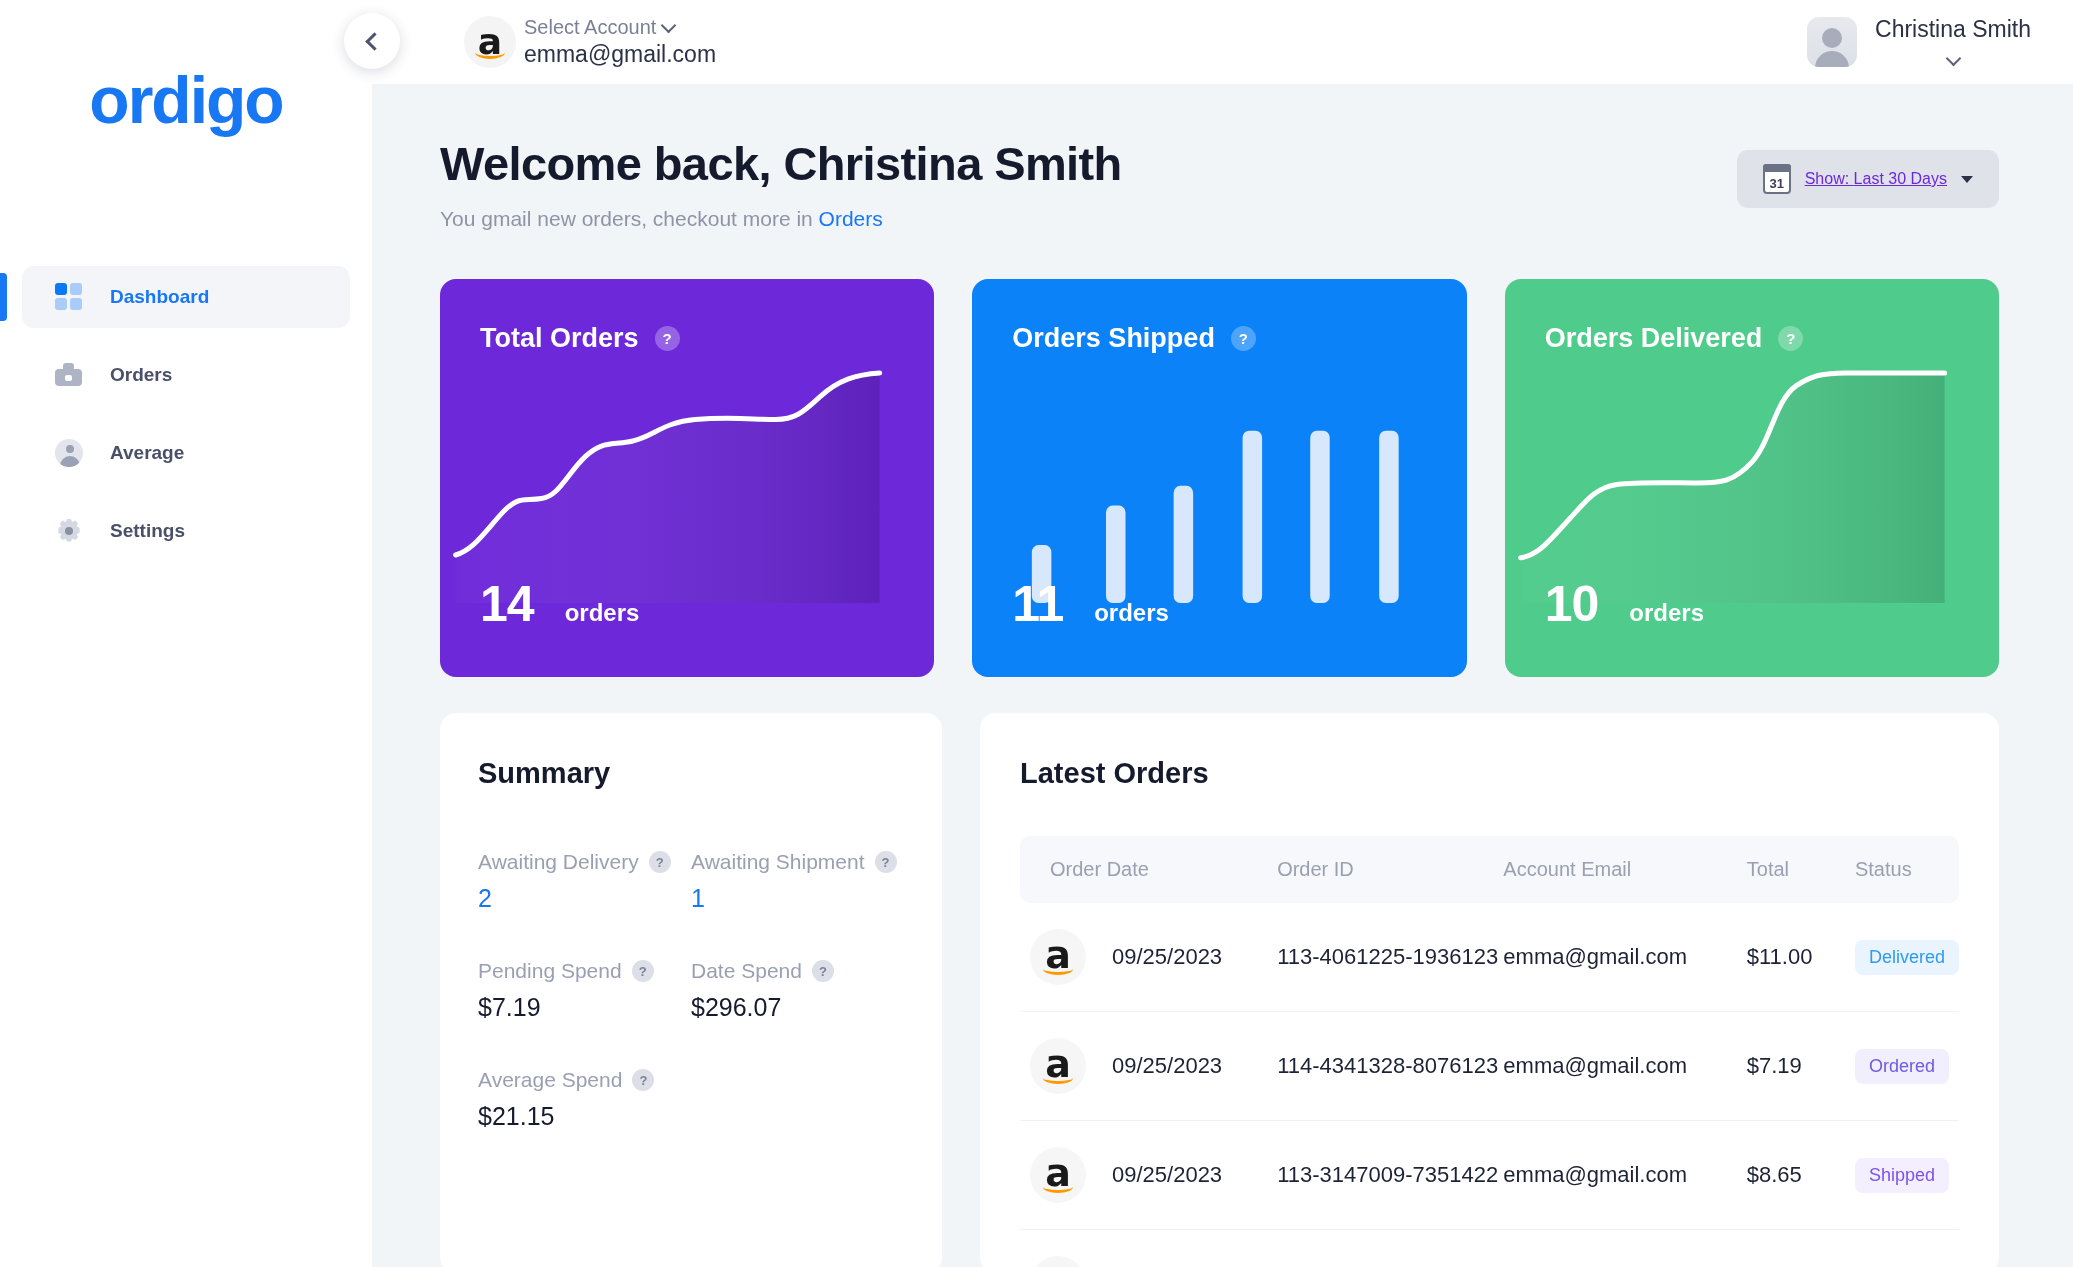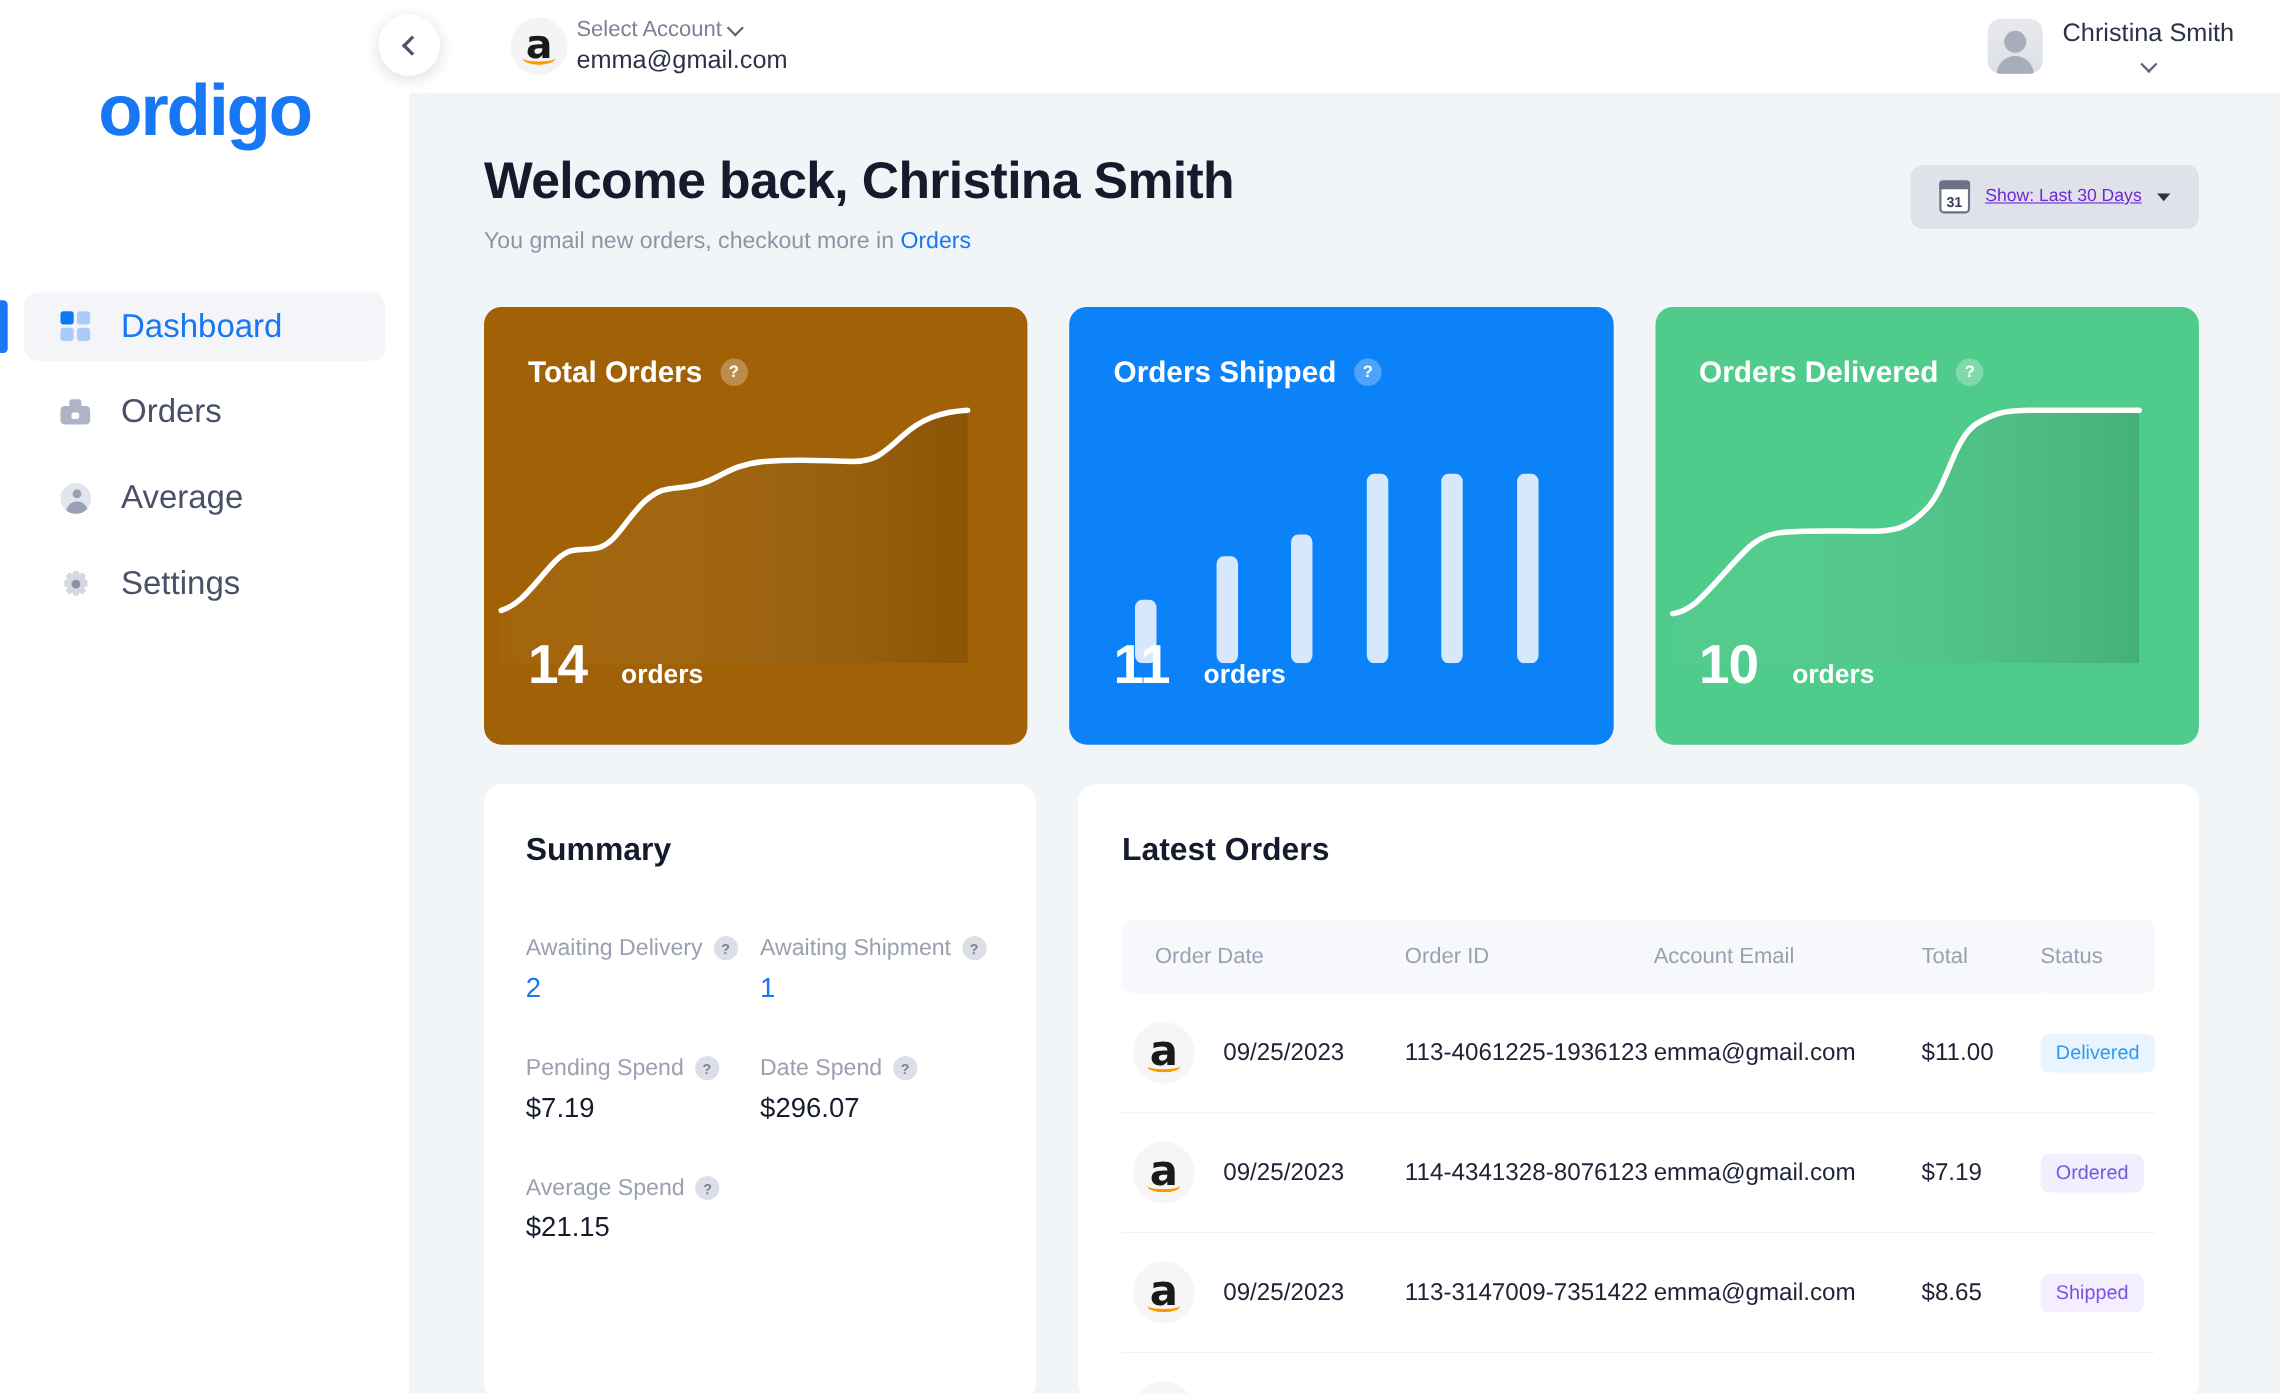--- a/index.html
+++ b/index.html
@@ -28,21 +28,21 @@
     height: 62px; border-radius: 12px; padding-left: 32px;
     margin-bottom: 16px; cursor: pointer;
   }
   .nav-item.active { background: #F3F5F9; }
   .nav-item.active::before {
     content: ""; position: absolute; left: -22px; top: 7px;
     width: 7px; height: 48px; background: #1877F2;
     border-radius: 0 4px 4px 0;
   }
   .nav-label {
-    font-size: 30px; color: #4a5068; margin-left: 26px; font-weight: 400;
+    font-size: 19px; color: #4a5068; margin-left: 26px; font-weight: 700;
   }
   .nav-item.active .nav-label { color: #1877F2; }
   .nav-ico { width: 30px; height: 30px; flex: 0 0 30px; position: relative; }
 
   
   .ic-grid i { position: absolute; width: 12px; height: 12px; border-radius: 3px; background:#A9CCFA; }
   .ic-grid i:nth-child(1){ left:1px; top:1px; background:#0B79F5; }
   .ic-grid i:nth-child(2){ left:16px; top:1px; }
   .ic-grid i:nth-child(3){ left:1px; top:16px; }
   .ic-grid i:nth-child(4){ left:16px; top:16px; }
@@ -116,21 +116,21 @@
   .cal { width:28px;height:30px;background:#fff;border:2px solid #6b7288;border-radius:4px; position:relative;
          display:flex;align-items:flex-end;justify-content:center; flex:0 0 28px; }
   .cal::before { content:""; position:absolute; top:-2px; left:-2px; right:-2px; height:8px; background:#6b7288; border-radius:3px 3px 0 0; }
   .cal span { font-size:13px; font-weight:700; color:#3a4055; line-height:16px; font-family:"Liberation Sans", sans-serif; }
   .dr-txt { font-size:16px; color:#6d28d9;text-decoration:underline; }
   .dr-txt b { font-weight:400; }
 
   
   .cards { display:flex; gap:38px; margin-top:48px; }
   .card { flex:1 1 0; height:398px; border-radius:16px; position:relative; overflow:hidden; }
-  .card.pink  { background:#a16207; }
+  .card.pink  { background:#6d28d9; }
   .card.blue  { background:#0B82F8; }
   .card.green { background:#4FCB8B; }
 
   .card-title {
     position:absolute; top:44px; left:40px;
     font-size:27px; font-weight:700; color:#fff; display:flex; align-items:center; gap:16px;
   }
   .qmark {
     width:25px;height:25px;border-radius:50%;
     background:rgba(255,255,255,0.28); color:#ffffff;

